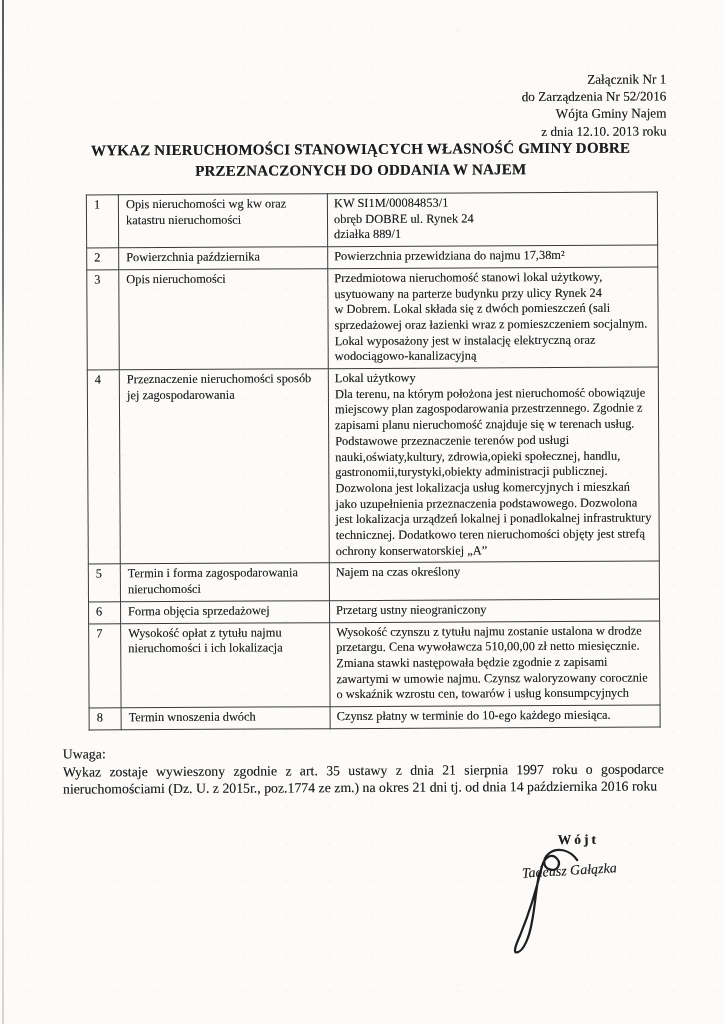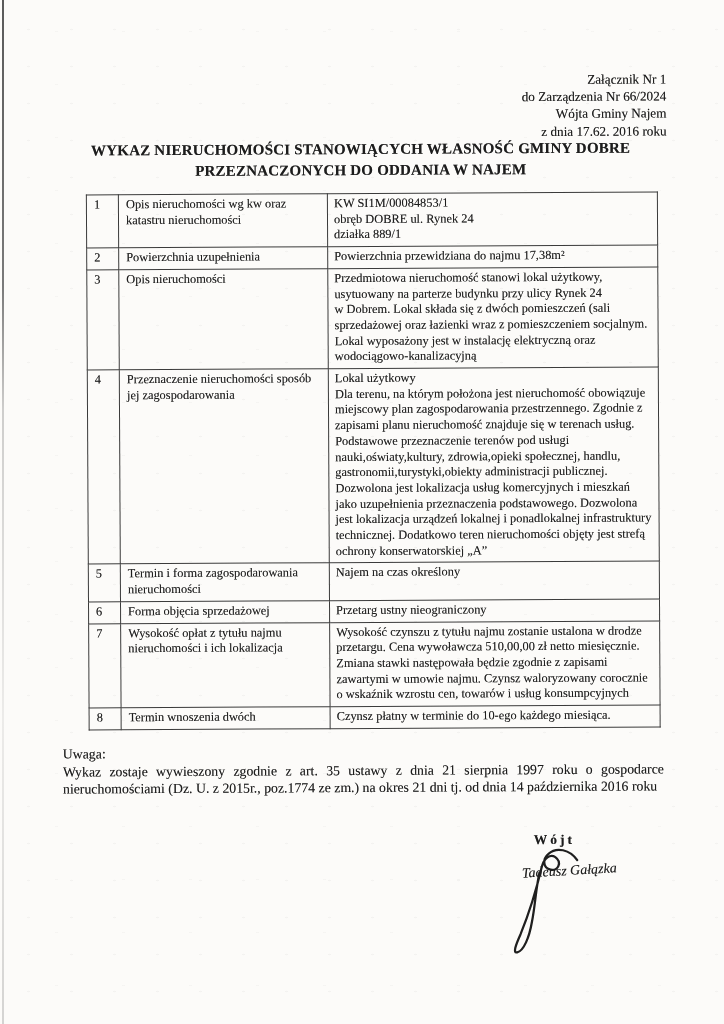--- a/index.html
+++ b/index.html
@@ -92,21 +92,21 @@
     font-size: 13.8px;
     line-height: 17.6px;
     text-shadow: 0 0 0.5px rgba(20,20,20,0.45);
   }
   .note .note-body {
     text-align: justify;
   }
   .sig-role {
     position: absolute;
     top: 833px;
-    left: 497px;
+    left: 521px;
     width: 110px;
     text-align: center;
     font-weight: bold;
     font-size: 13.5px;
     letter-spacing: 3px;
     z-index: 1;
     text-shadow: 0 0 0.5px rgba(20,20,20,0.5);
   }
   .sig-name {
     position: absolute;
@@ -132,42 +132,42 @@
 </style>
 </head>
 <body>
 
 <div class="page">
   <div class="scan-edge"></div>
   <div class="sheet">
 
     <div class="attachment">
       <div>Załącznik Nr 1</div>
-      <div>do Zarządzenia Nr 66/2024</div>
+      <div>do Zarządzenia Nr 52/2016</div>
       <div>Wójta Gminy Najem</div>
-      <div>z dnia 17.62. 2016 roku</div>
+      <div>z dnia 12.10. 2013 roku</div>
     </div>
 
     <div class="doc-title">
       <div>WYKAZ NIERUCHOMOŚCI STANOWIĄCYCH WŁASNOŚĆ GMINY DOBRE</div>
       <div>PRZEZNACZONYCH DO ODDANIA W NAJEM</div>
     </div>
 
     <table class="props">
       <tbody>
         <tr>
           <td class="cell-no">1</td>
           <td class="cell-label">Opis nieruchomości wg kw oraz katastru nieruchomości</td>
           <td class="cell-value">KW SI1M/00084853/1
 obręb DOBRE ul. Rynek 24
 działka 889/1</td>
         </tr>
         <tr>
           <td class="cell-no">2</td>
-          <td class="cell-label">Powierzchnia uzupełnienia</td>
+          <td class="cell-label">Powierzchnia października</td>
           <td class="cell-value">Powierzchnia przewidziana do najmu 17,38m²</td>
         </tr>
         <tr>
           <td class="cell-no">3</td>
           <td class="cell-label">Opis nieruchomości</td>
           <td class="cell-value">Przedmiotowa nieruchomość stanowi lokal użytkowy,
 usytuowany na parterze budynku przy ulicy Rynek 24
 w Dobrem. Lokal składa się z dwóch pomieszczeń (sali
 sprzedażowej oraz łazienki wraz z pomieszczeniem socjalnym.
 Lokal wyposażony jest w instalację elektryczną oraz

